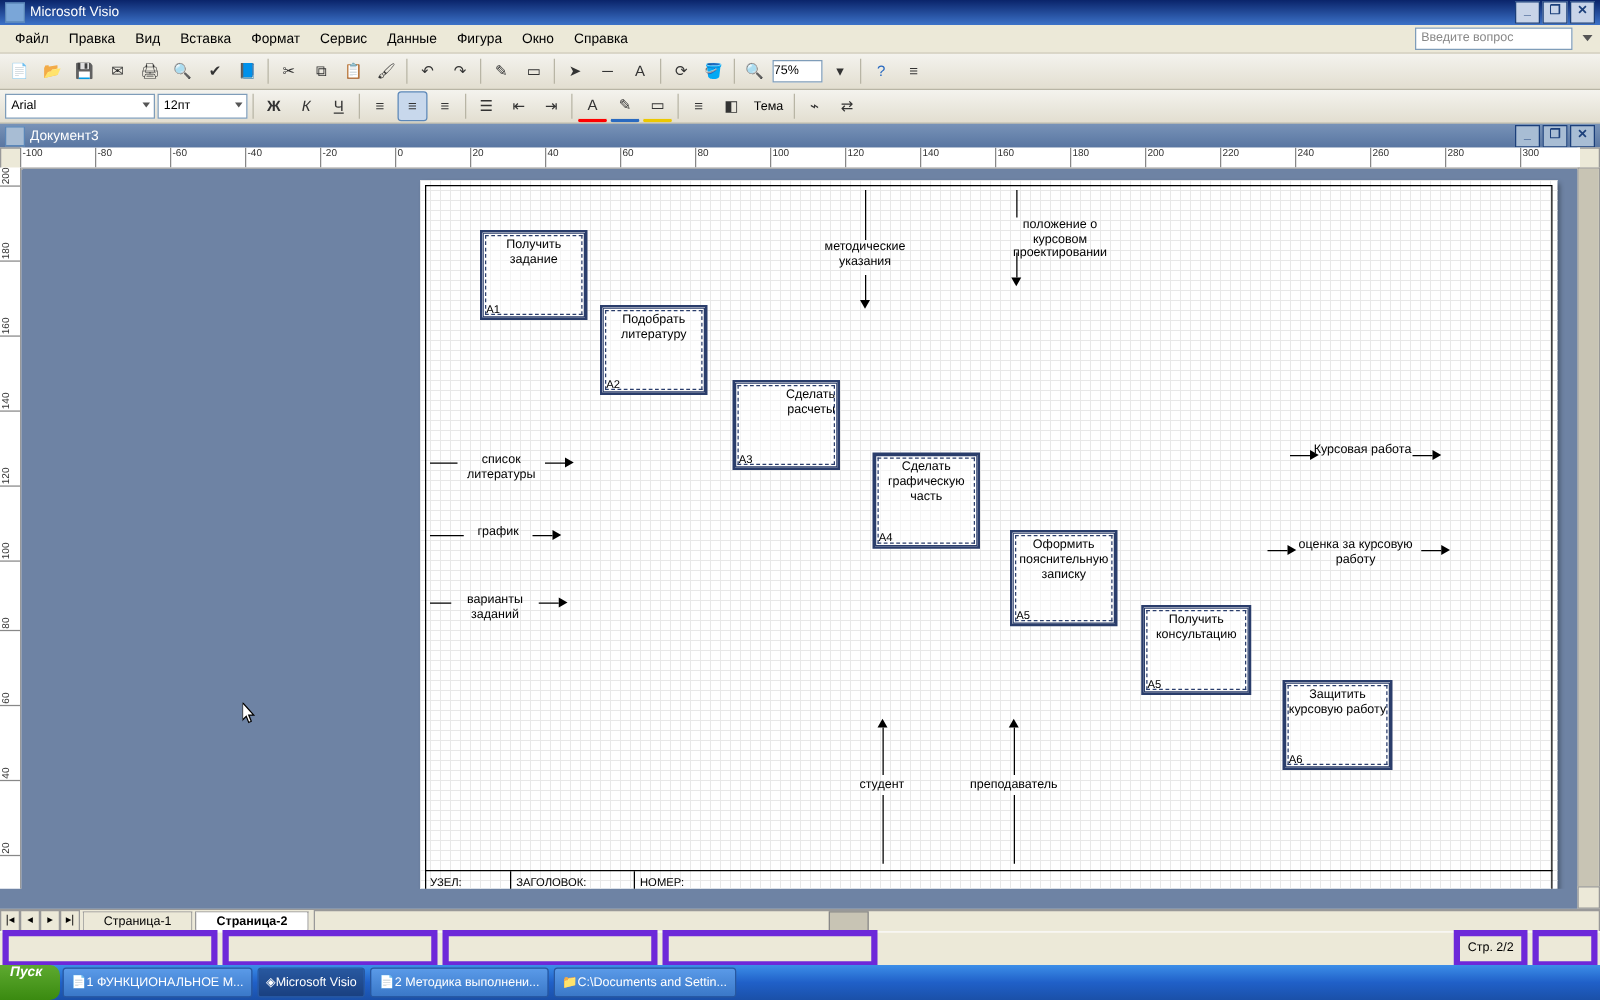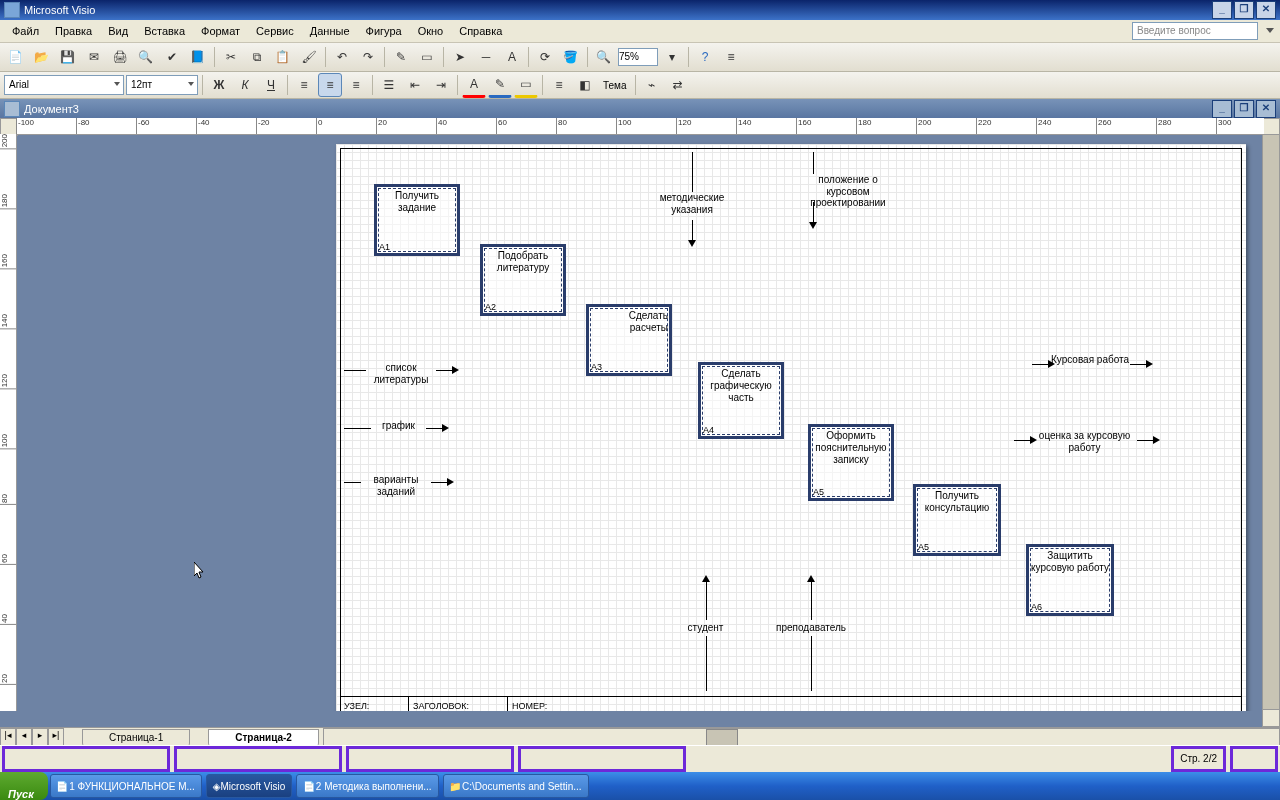--- a/index.html
+++ b/index.html
@@ -39,35 +39,35 @@
 .arrow-head{position:absolute;width:0;height:0}
 .ah-right{border-top:4px solid transparent;border-bottom:4px solid transparent;border-left:7px solid #000}
 .ah-down{border-left:4px solid transparent;border-right:4px solid transparent;border-top:7px solid #000}
 .ah-up{border-left:4px solid transparent;border-right:4px solid transparent;border-bottom:7px solid #000}
 .line-h{position:absolute;height:1px;background:#000}
 .line-v{position:absolute;width:1px;background:#000}
 .footer-band{position:absolute;left:4px;right:4px;bottom:4px;height:18px;border-top:1px solid #000;display:flex;font-size:9px;align-items:center}
 .footer-band div{border-right:1px solid #000;height:100%;display:flex;align-items:center;padding:0 4px}
 .tabs{height:18px;background:#ece9d8;border-top:1px solid #999;display:flex;align-items:flex-end}
 .tabs .nav{width:14px;height:16px;border:1px solid #999;background:#ece9d8;text-align:center;font-size:9px;line-height:13px}
-.tab{height:16px;border:1px solid #999;border-bottom:none;background:#ece9d8;padding:0 26px;font-size:10px;line-height:15px;margin-left:18px;border-radius:0 0 3px 3px}
+.tab{height:16px;border:1px solid #999;border-bottom:none;background:#ece9d8;padding:0 16px;font-size:10px;line-height:15px;margin-left:2px;border-radius:0 0 3px 3px}
 .tab.active{background:#fff;font-weight:bold}
 .hscroll{flex:1;height:16px;background:#ece9d8;border:1px solid #999;margin-left:4px;position:relative}
 .hscroll .thumb{position:absolute;left:40%;width:30px;height:100%;background:#c8c4b4;border:1px solid #888}
 .vscroll{width:16px;background:#ece9d8;border:1px solid #999;position:absolute;right:0;top:16px;bottom:16px}
 .vscroll .thumb{position:absolute;top:0;left:0;right:0;height:100%;background:#c8c4b4}
 .corner{width:16px;height:16px;background:#ece9d8;position:absolute;right:0;bottom:0;border:1px solid #999}
 .cornerTL{width:16px;height:16px;background:#ece9d8;position:absolute;left:0;top:0;border:1px solid #999}
 .cornerTR{width:16px;height:16px;background:#ece9d8;position:absolute;right:0;top:0;border:1px solid #999}
 .statusbar{position:absolute;left:0;right:0;bottom:28px;height:26px;background:#ece9d8;border-top:1px solid #fff;display:flex;align-items:center}
-.status-cell{height:20px;border:3px solid #6d28d9;margin:0 2px;padding:0 6px;line-height:19px;font-size:10px}
+.status-cell{height:20px;border:5px solid #6d28d9;margin:0 2px;padding:0 6px;line-height:19px;font-size:10px}
 .status-cell.wide{width:150px}
 .status-cell.right{margin-left:auto}
 .taskbar{position:absolute;left:0;right:0;bottom:0;height:28px;background:linear-gradient(#3c8ee8,#2060c8 50%,#1a50a8);display:flex;align-items:center;color:#fff;font-size:11px}
-.startbtn{height:28px;background:linear-gradient(#5eaa30,#3a8a10);padding:0 14px 0 8px;display:flex;align-items:flex-end;font-weight:bold;font-style:italic;border-radius:0 8px 8px 0}
+.startbtn{height:28px;background:linear-gradient(#5eaa30,#3a8a10);padding:0 14px 0 8px;display:flex;align-items:flex-start;font-weight:bold;font-style:italic;border-radius:0 8px 8px 0}
 .taskbtn{height:22px;background:linear-gradient(#5a9ae8,#3a78c8);border:1px solid #2858a0;border-radius:3px;margin:0 2px;padding:0 6px;display:flex;align-items:center;max-width:160px;overflow:hidden;white-space:nowrap;font-size:10px}
 .taskbtn.active{background:linear-gradient(#2858a0,#1a4080)}
 .tray{margin-left:auto;height:28px;background:linear-gradient(#1aa0e8,#0a80c8);display:flex;align-items:center;padding:0 8px;gap:4px}
 .tray .t-icon{width:14px;height:14px;background:#fff3;border-radius:2px}
 .ruler-tick{position:absolute;top:0;height:100%;border-left:1px solid #888;font-size:8px;padding-left:1px}
 .vruler-tick{position:absolute;left:0;width:100%;border-top:1px solid #888;font-size:8px;writing-mode:vertical-rl;transform:rotate(180deg);padding-top:1px}
 .cursor{position:absolute;width:12px;height:18px;left:178px;top:428px;z-index:50}
 .cursor svg{width:100%;height:100%}
 </style>
 </head>
@@ -217,21 +217,21 @@
       </div>
     <div class="vscroll">
         <div class="thumb"></div>
       </div>
     <div class="corner"></div>
     <div class="canvas-inner">
       <div class="page">
         <div class="grid"></div>
         <div class="page-border"></div>
         <div id="diagram">
-            <div class="idef-box" style="left: 38px; top: 40px; width: 78px; height: 60px;">
+            <div class="idef-box" style="left: 48px; top: 40px; width: 78px; height: 60px;">
               <div>Получить задание</div>
               <div class="idef-id">A1</div>
             </div>
             <div class="idef-box" style="left: 144px; top: 100px; width: 78px; height: 60px;">
               <div>Подобрать литературу</div>
               <div class="idef-id">A2</div>
             </div>
             <div class="idef-box" style="left: 250px; top: 160px; width: 78px; height: 60px; text-align: right;">
               <div>Сделать расчеты</div>
               <div class="idef-id">A3</div>

